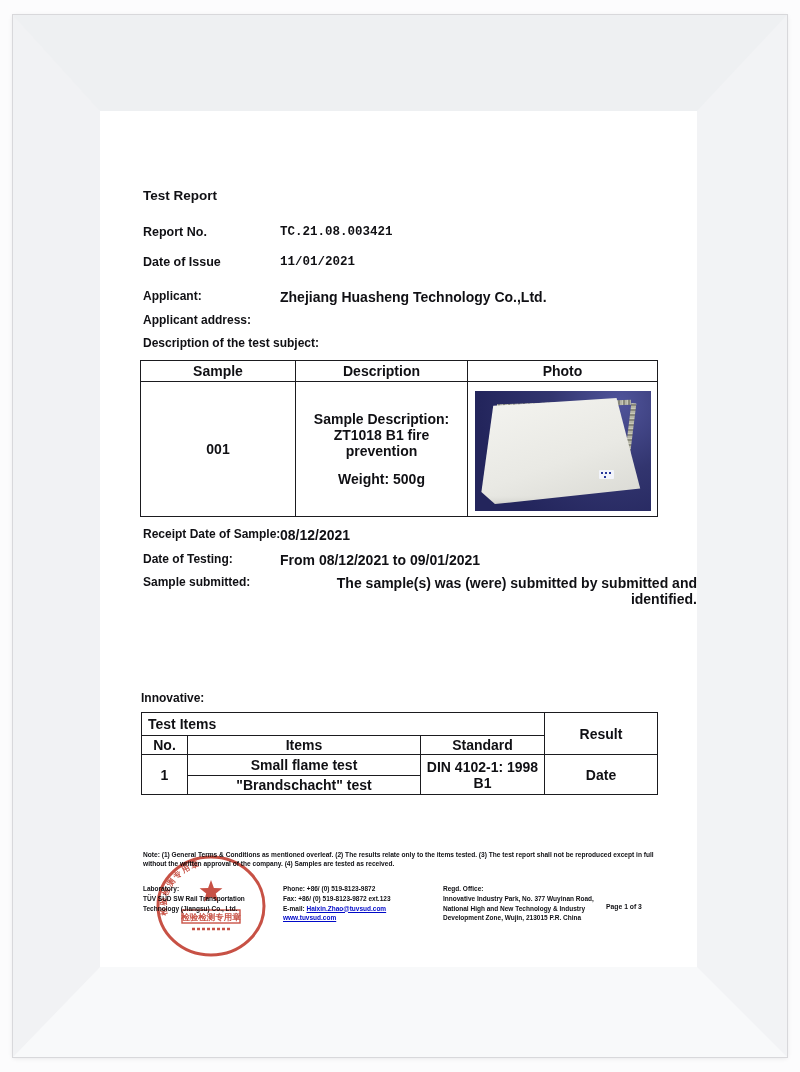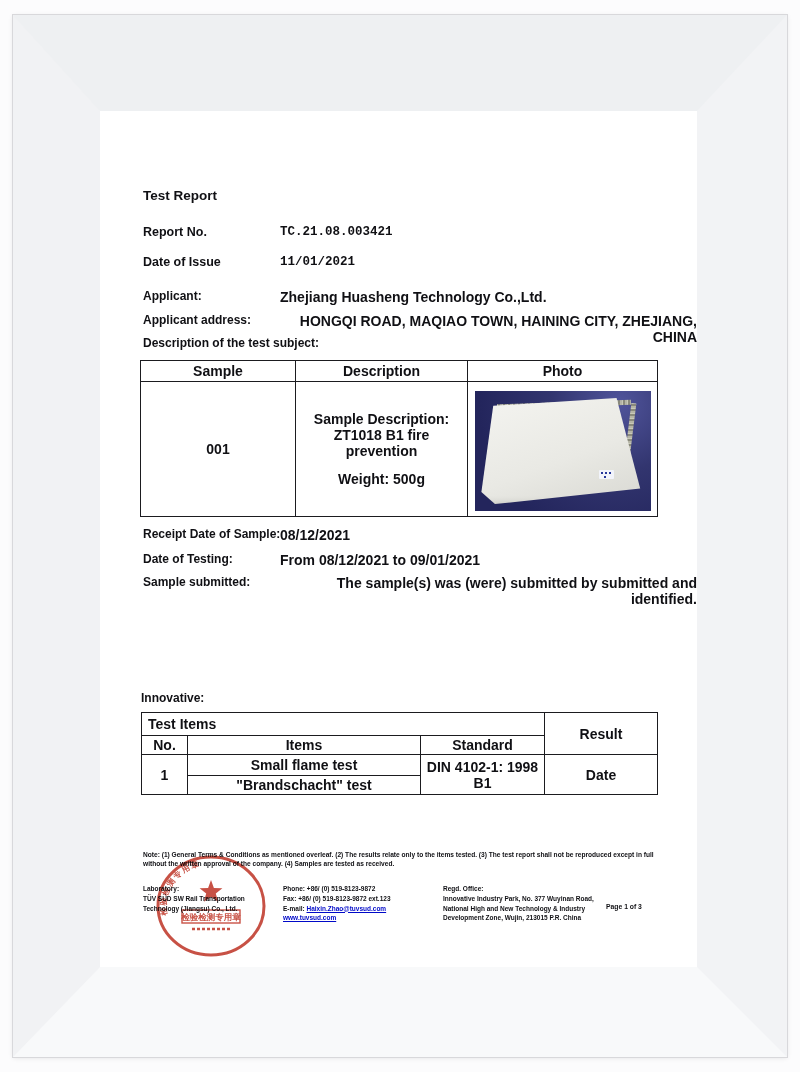--- a/index.html
+++ b/index.html
@@ -86,21 +86,20 @@
 
 
       <div class="abs fld-label" style="top:114px">Report No.</div>
       <div class="abs fld-value" style="top:114px">TC.21.08.003421</div>
       <div class="abs fld-label" style="top:144px">Date of Issue</div>
       <div class="abs fld-value" style="top:144px">11/01/2021</div>
 
       <div class="abs sm-label" style="top:178px">Applicant:</div>
       <div class="abs sm-value" style="top:178px">Zhejiang Huasheng Technology Co.,Ltd.</div>
       <div class="abs sm-label" style="top:202px">Applicant address:</div>
-      <div class="abs sm-value" style="top:202px">HONGQI ROAD, MAQIAO TOWN, HAINING CITY, ZHEJIANG, CHINA</div>
       <div class="abs sm-label" style="top:225px">Description of the test subject:</div>
 
       <table class="abs sample-table">
         <colgroup>
             <col style="width:155px">
             <col style="width:172px">
             <col>
           </colgroup>
         <thead>
           <tr>

